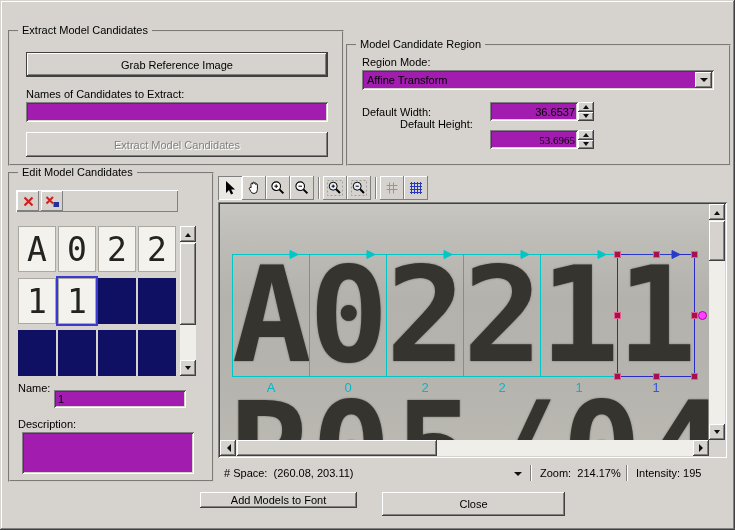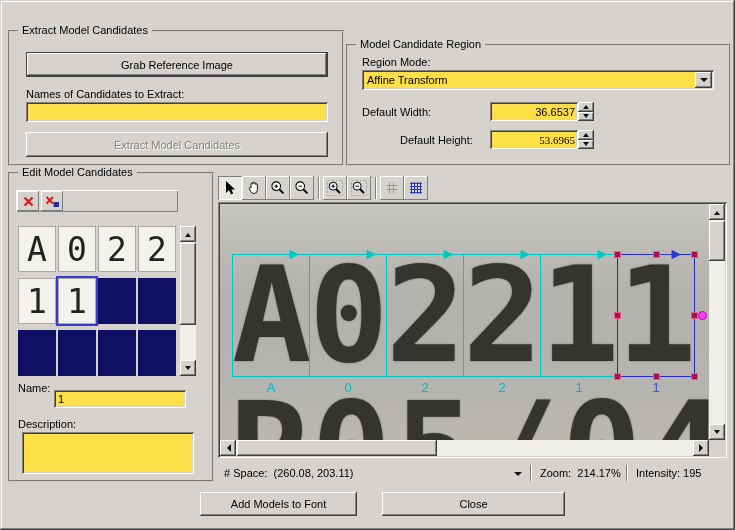--- a/index.html
+++ b/index.html
@@ -25,21 +25,21 @@
   .legend { position:absolute; top:-8px; left:8px; background:#d6d3ce; padding:0 4px; white-space:nowrap; }
   .btn {
     background:#d6d3ce; display:flex; align-items:center; justify-content:center;
     box-shadow: inset -1px -1px 0 #404040, inset 1px 1px 0 #fff,
                 inset -2px -2px 0 #808080, inset 2px 2px 0 #d6d3ce;
     box-sizing:border-box; white-space:nowrap;
   }
   .btn.default { border:1px solid #404040;justify-content:center; }
   .btn.disabled { color:#828280; text-shadow:1px 1px 0 #fff; }
   .field {
-    background:#fde047; box-sizing:border-box;
+    background:#a21caf; box-sizing:border-box;
     box-shadow: inset 1px 1px 0 #808080, inset -1px -1px 0 #fff,
                 inset 2px 2px 0 #404040, inset -2px -2px 0 #d6d3ce;
   }
   .field input, .field textarea {
     border:none; outline:none; background:transparent; font:inherit;
     width:100%; height:100%; box-sizing:border-box; padding:3px 4px; resize:none;
   }
   .combo { display:flex; }
   .combo-text { flex:1; padding:4px 0 0 5px; white-space:nowrap; overflow:hidden; }
   .combo-btn {
@@ -143,21 +143,21 @@
       </div>
       <div style="width:16px; height:19px; display:flex; flex-direction:column;">
         <div class="spinbtn" style="flex:1;">
             <span class="tri-up-s"></span>
           </div>
         <div class="spinbtn" style="flex:1;">
             <span class="tri-dn-s"></span>
           </div>
       </div>
     </div>
-    <div class="abs" style="left:14px; top:88px;padding-left:38px;">Default Height:</div>
+    <div class="abs" style="left:14px; top:72px;padding-left:38px;">Default Height:</div>
     <div class="abs" style="left:142px; top:84px; display:flex;font-family:Liberation Serif, serif;">
       <div class="field" style="width:88px; height:19px;">
         <input type="text" style="text-align: right; padding: 2px 3px;" value="53.6965">
       </div>
       <div style="width:16px; height:19px; display:flex; flex-direction:column;">
         <div class="spinbtn" style="flex:1;">
             <span class="tri-up-s"></span>
           </div>
         <div class="spinbtn" style="flex:1;">
             <span class="tri-dn-s"></span>
@@ -362,20 +362,20 @@
     <div class="status-div" style="left:312px;"></div>
     <span class="status-text" style="left:322px;">
       <span>Zoom:</span>&nbsp;&nbsp;<span>214.17%</span>
     </span>
     <div class="status-div" style="left:408px;"></div>
     <span class="status-text" style="left:418px;">
       <span>Intensity:</span>&nbsp;<span>195</span>
     </span>
   </div>
 
-  <div class="abs btn" style="left:200px; top:492px; width:157px; height:24px;">
+  <div class="abs btn" style="left:200px; top:492px; width:157px; height:16px;">
     <span>Add Models to Font</span>
   </div>
   <div class="abs btn" style="left:382px; top:492px; width:183px; height:24px;">
     <span>Close</span>
   </div>
 
 </div>
 
 </body></html>

